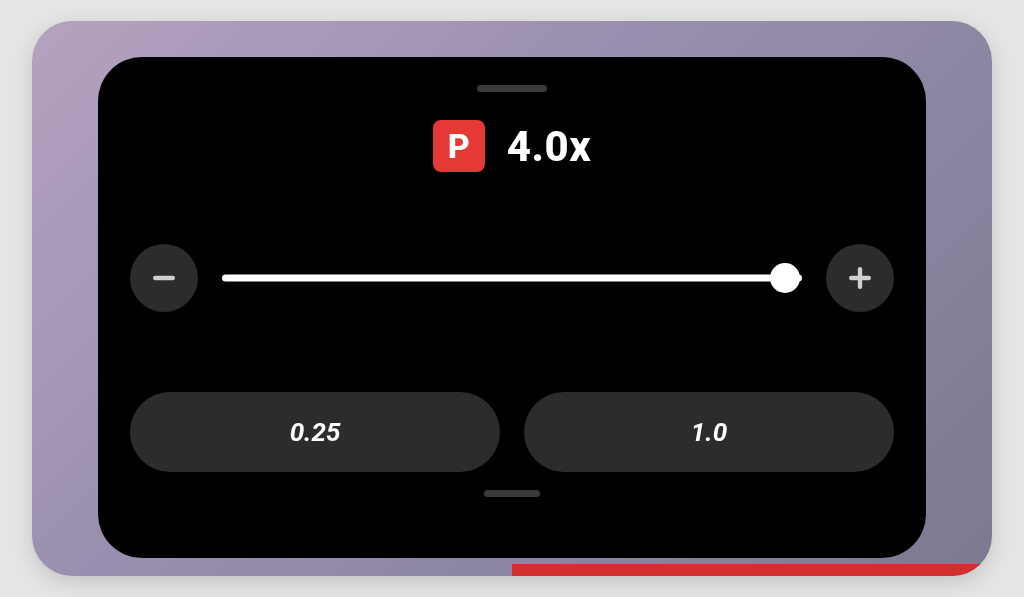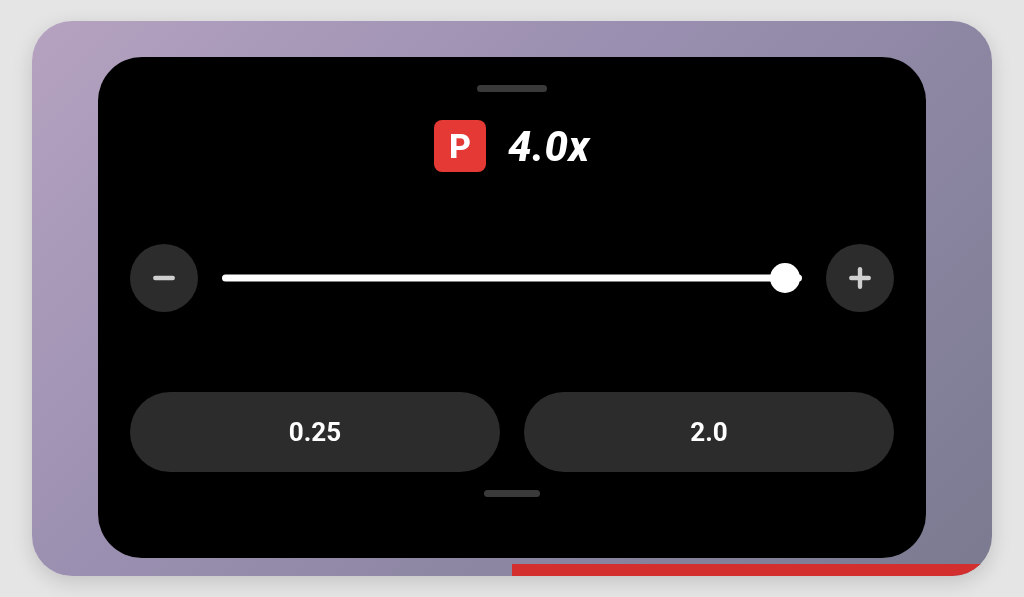--- a/index.html
+++ b/index.html
@@ -85,21 +85,20 @@
       font-weight: 800;
       font-size: 34px;
       line-height: 1;
     }
 
     .speed-value {
       color: #ffffff;
       font-size: 42px;
       font-weight: 800;
       letter-spacing: 0.5px;
-      font-style: italic;
     }
 
     .slider-row {
       display: flex;
       align-items: center;
       gap: 24px;
       margin-top: 72px;
     }
 
     .circle-btn {
@@ -149,20 +148,21 @@
       border-radius: 50%;
       transform: translate(-50%, -50%);
       cursor: grab;
     }
 
     .presets-row {
       display: flex;
       gap: 24px;
       margin-top: 80px;
       justify-content: space-between;
+      font-style: italic;
     }
 
     .preset-btn {
       flex: 1 1 0;
       height: 80px;
       background: #2c2c2c;
       border-radius: 40px;
       display: flex;
       align-items: center;
       justify-content: center;
@@ -207,20 +207,20 @@
           <line x1="12" y1="5" x2="12" y2="19"></line>
         </svg>
       </div>
     </div>
 
     <div class="presets-row">
       <div class="preset-btn">
         <span>0.25</span>
       </div>
       <div class="preset-btn">
-        <span>2.0</span>
+        <span>1.0</span>
       </div>
     </div>
 
     <div class="drag-handle-bottom"></div>
 
   </div>
 </div>
 
 </body></html>

